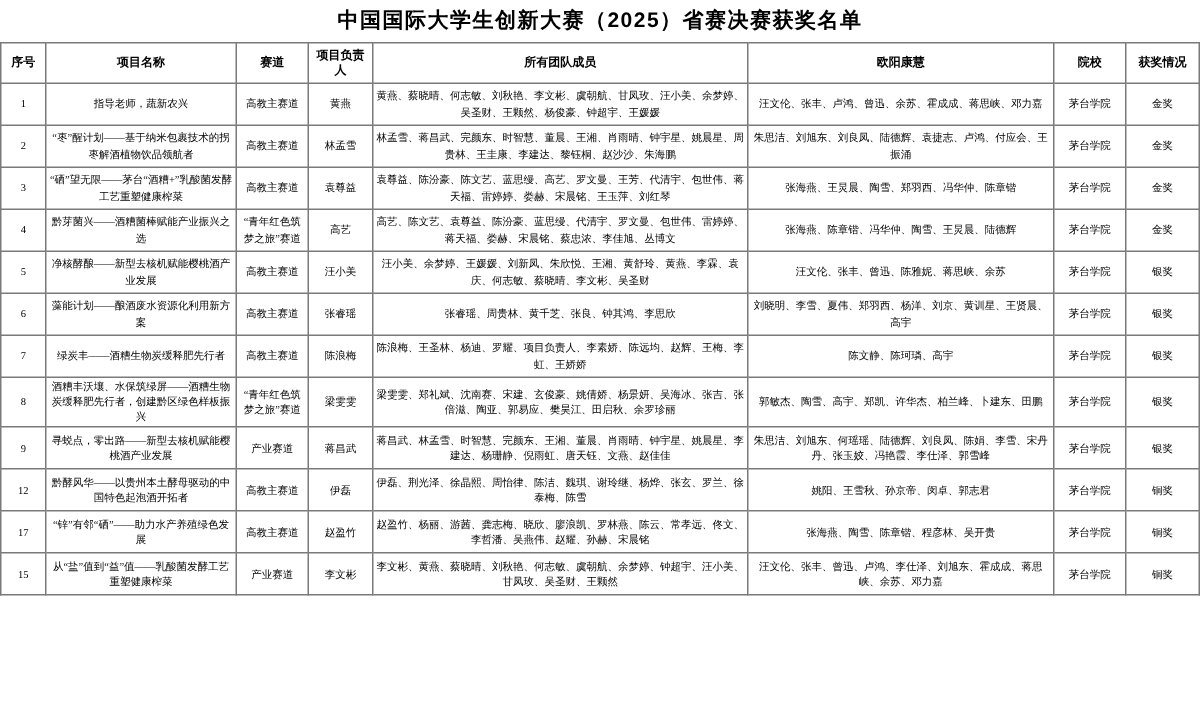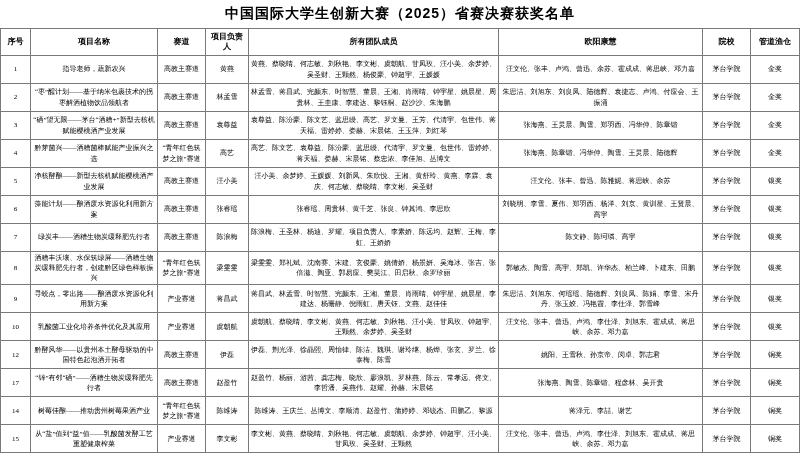--- a/index.html
+++ b/index.html
@@ -35,21 +35,21 @@
   </colgroup>
   <thead>
     <tr>
       <th>序号</th>
       <th>项目名称</th>
       <th>赛道</th>
       <th>项目负责人</th>
       <th>所有团队成员</th>
       <th>欧阳康慧</th>
       <th>院校</th>
-      <th>管道渔仓</th>
+      <th>获奖情况</th>
     </tr>
   </thead>
   <tbody>
       <tr>
     <td>1</td>
     <td>指导老师，蔬新农兴</td>
     <td>高教主赛道</td>
     <td>黄燕</td>
     <td>黄燕、蔡晓晴、何志敏、刘秋艳、李文彬、虞朝航、甘凤玫、汪小美、余梦婷、吴圣财、王颗然、杨俊豪、钟超宇、王媛媛</td>
     <td>汪文伦、张丰、卢鸿、曾迅、余苏、霍成成、蒋思峡、邓力嘉</td>
@@ -61,21 +61,21 @@
     <td>“枣”醒计划——基于纳米包裹技术的拐枣解酒植物饮品领航者</td>
     <td>高教主赛道</td>
     <td>林孟雪</td>
     <td>林孟雪、蒋昌武、完颜东、时智慧、董晨、王湘、肖雨晴、钟宇星、姚晨星、周贵林、王圭康、李建达、黎钰桐、赵沙沙、朱海鹏</td>
     <td>朱思洁、刘旭东、刘良凤、陆德辉、袁捷志、卢鸿、付应会、王振涌</td>
     <td>茅台学院</td>
     <td>金奖</td>
   </tr>
       <tr>
     <td>3</td>
-    <td>“硒”望无限——茅台“酒糟+”新型去核机赋能樱桃酒产业发展</td>
+    <td>“硒”望无限——茅台“酒糟+”乳酸菌发酵工艺重塑健康榨菜</td>
     <td>高教主赛道</td>
     <td>袁尊益</td>
     <td>袁尊益、陈汾豪、陈文艺、蓝思缦、高艺、罗文曼、王芳、代清宇、包世伟、蒋天福、雷婷婷、娄赫、宋晨铭、王玉萍、刘红琴</td>
     <td>张海燕、王炅晨、陶雪、郑羽西、冯华仲、陈章锴</td>
     <td>茅台学院</td>
     <td>金奖</td>
   </tr>
       <tr>
     <td>4</td>
     <td>黔芽菌兴——酒糟菌棒赋能产业振兴之选</td>
@@ -121,65 +121,45 @@
     <td>酒糟丰沃壤、水保筑绿屏——酒糟生物炭缓释肥先行者，创建黔区绿色样板振兴</td>
     <td>“青年红色筑梦之旅”赛道</td>
     <td>梁雯雯</td>
     <td>梁雯雯、郑礼斌、沈南赛、宋建、玄俊豪、姚倩娇、杨景妍、吴海冰、张吉、张倍滋、陶亚、郭易应、樊昊江、田启秋、余罗珍丽</td>
     <td>郭敏杰、陶雪、高宇、郑凯、许华杰、柏兰峰、卜建东、田鹏</td>
     <td>茅台学院</td>
     <td>银奖</td>
   </tr>
       <tr>
     <td>9</td>
-    <td>寻蜕点，零出路——酿酒废水资源化利用新方案</td>
+    <td>寻蜕点，零出路——新型去核机赋能樱桃酒产业发展</td>
     <td>产业赛道</td>
     <td>蒋昌武</td>
     <td>蒋昌武、林孟雪、时智慧、完颜东、王湘、董晨、肖雨晴、钟宇星、姚晨星、李建达、杨珊静、倪雨虹、唐天钰、文燕、赵佳佳</td>
     <td>朱思洁、刘旭东、何瑶瑶、陆德辉、刘良凤、陈娟、李雪、宋丹丹、张玉姣、冯艳霞、李仕泽、郭雪峰</td>
-    <td>茅台学院</td>
-    <td>银奖</td>
-  </tr>
-      <tr>
-    <td>10</td>
-    <td>乳酸菌工业化培养条件优化及其应用</td>
-    <td>产业赛道</td>
-    <td>虞朝航</td>
-    <td>虞朝航、蔡晓晴、李文彬、黄燕、何志敏、刘秋艳、汪小美、甘凤玫、钟超宇、王颗然、余梦婷、吴圣财</td>
-    <td>汪文伦、张丰、曾迅、卢鸿、李仕泽、刘旭东、霍成成、蒋思峡、余苏、邓力嘉</td>
     <td>茅台学院</td>
     <td>银奖</td>
   </tr>
       <tr>
     <td>12</td>
     <td>黔酵风华——以贵州本土酵母驱动的中国特色起泡酒开拓者</td>
     <td>高教主赛道</td>
     <td>伊磊</td>
     <td>伊磊、荆光泽、徐晶熙、周怡律、陈洁、魏琪、谢玲继、杨烨、张玄、罗兰、徐泰梅、陈雪</td>
     <td>姚阳、王雪秋、孙京帝、闵卓、郭志君</td>
     <td>茅台学院</td>
     <td>铜奖</td>
   </tr>
       <tr>
     <td>17</td>
-    <td>“锌”有邻“硒”——酒糟生物炭缓释肥先行者</td>
+    <td>“锌”有邻“硒”——助力水产养殖绿色发展</td>
     <td>高教主赛道</td>
     <td>赵盈竹</td>
     <td>赵盈竹、杨丽、游茜、龚志梅、晓欣、廖浪凯、罗林燕、陈云、常孝远、佟文、李哲潘、吴燕伟、赵耀、孙赫、宋晨铭</td>
     <td>张海燕、陶雪、陈章锴、程彦林、吴开贵</td>
-    <td>茅台学院</td>
-    <td>铜奖</td>
-  </tr>
-      <tr>
-    <td>14</td>
-    <td>树莓佳酿——推动贵州树莓果酒产业</td>
-    <td>“青年红色筑梦之旅”赛道</td>
-    <td>陈维涛</td>
-    <td>陈维涛、王庆兰、丛博文、李顺清、赵盈竹、蒲婷婷、邓锐杰、田鹏乙、黎源</td>
-    <td>蒋泽元、李喆、谢艺</td>
     <td>茅台学院</td>
     <td>铜奖</td>
   </tr>
       <tr>
     <td>15</td>
     <td>从“盐”值到“益”值——乳酸菌发酵工艺重塑健康榨菜</td>
     <td>产业赛道</td>
     <td>李文彬</td>
     <td>李文彬、黄燕、蔡晓晴、刘秋艳、何志敏、虞朝航、余梦婷、钟超宇、汪小美、甘凤玫、吴圣财、王颗然</td>
     <td>汪文伦、张丰、曾迅、卢鸿、李仕泽、刘旭东、霍成成、蒋思峡、余苏、邓力嘉</td>

